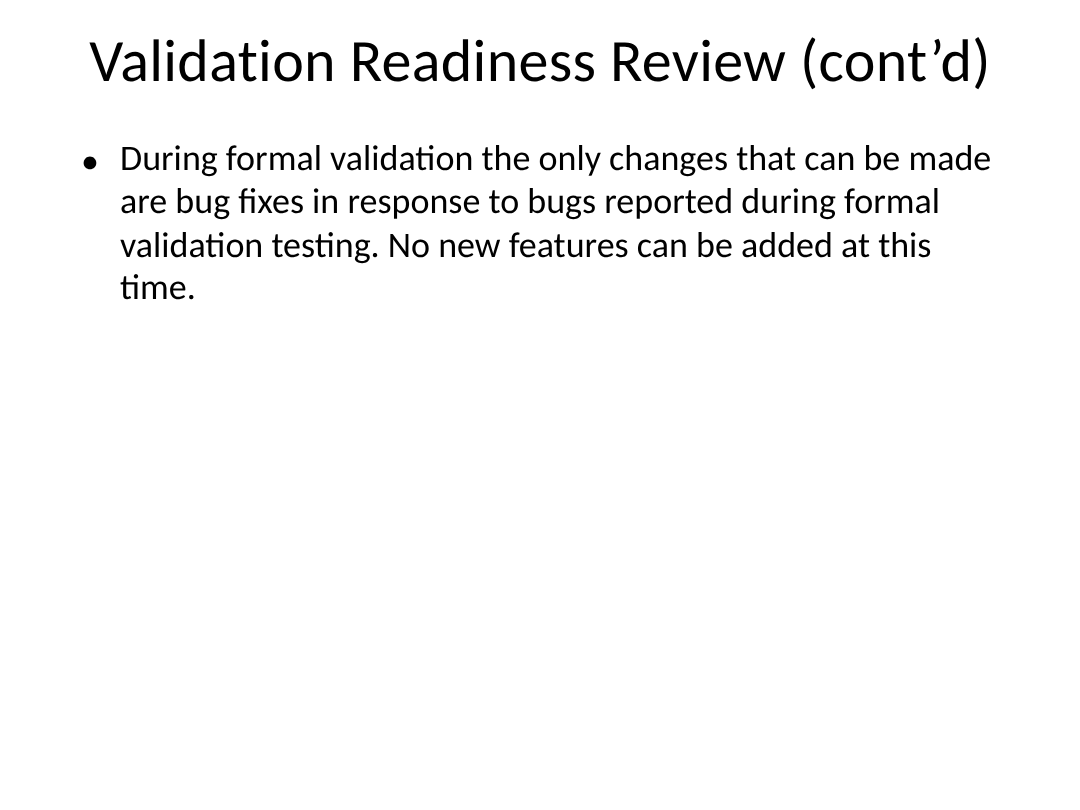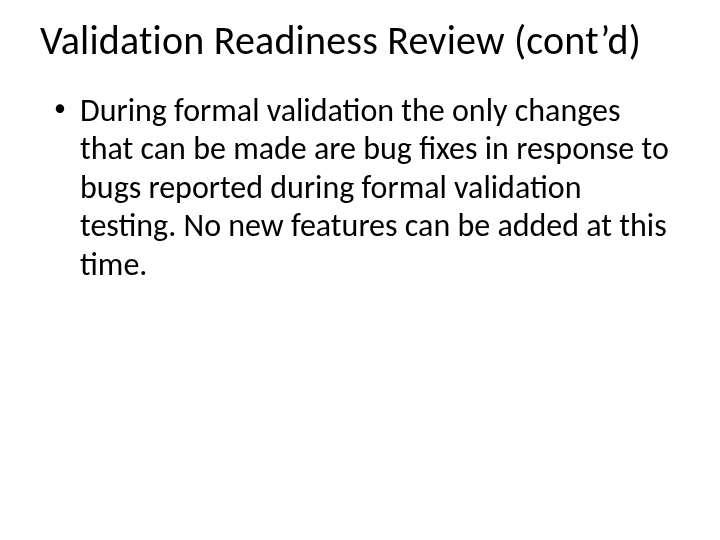--- a/index.html
+++ b/index.html
@@ -11,32 +11,32 @@
     font-family: Calibri, "Segoe UI", Arial, sans-serif;
     color: #000;
   }
   .slide {
     width: 720px;
     height: 540px;
     box-sizing: border-box;
     padding: 18px 40px 40px 40px;
   }
   .title {
-    text-align: left;
+    text-align: center;
     font-size: 40px;
     line-height: 1.15;
     font-weight: 400;
     margin: 0 0 28px 0;
     letter-spacing: 0.2px;
   }
   ul.body {
     list-style: none;
     margin: 0;
     padding: 0 10px 0 10px;
-    font-size: 32px;
+    font-size: 24px;
     line-height: 1.2;
   }
   ul.body > li {
     position: relative;
     padding-left: 30px;
     margin: 0 0 6px 0;
   }
   ul.body > li::before {
     content: "•";
     position: absolute;

